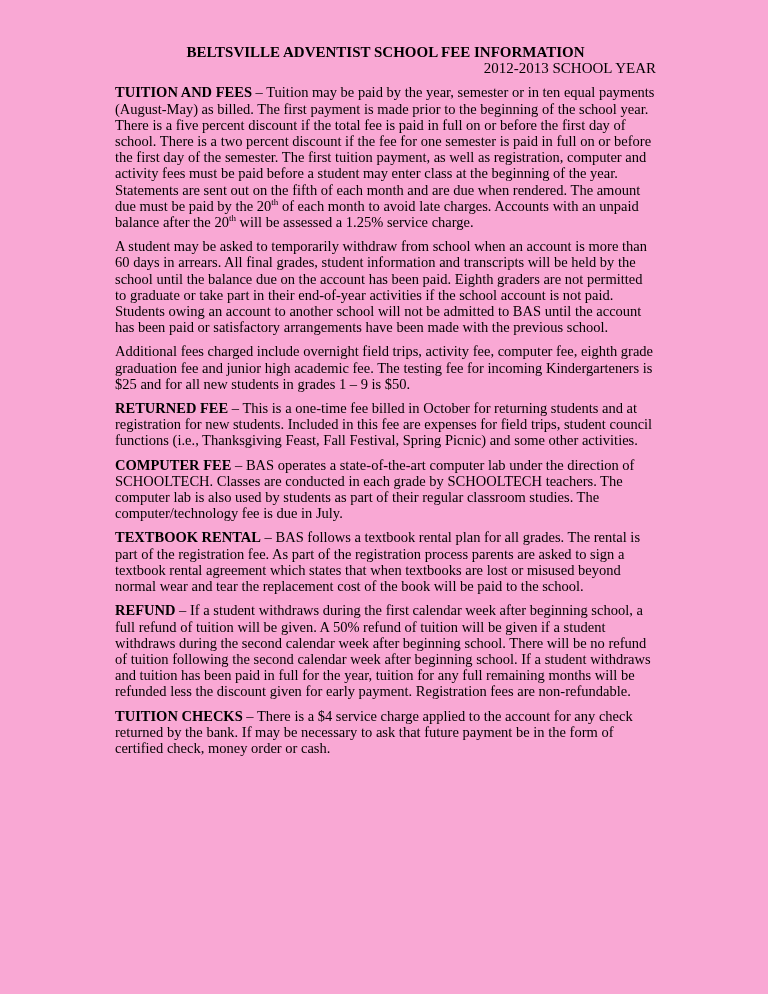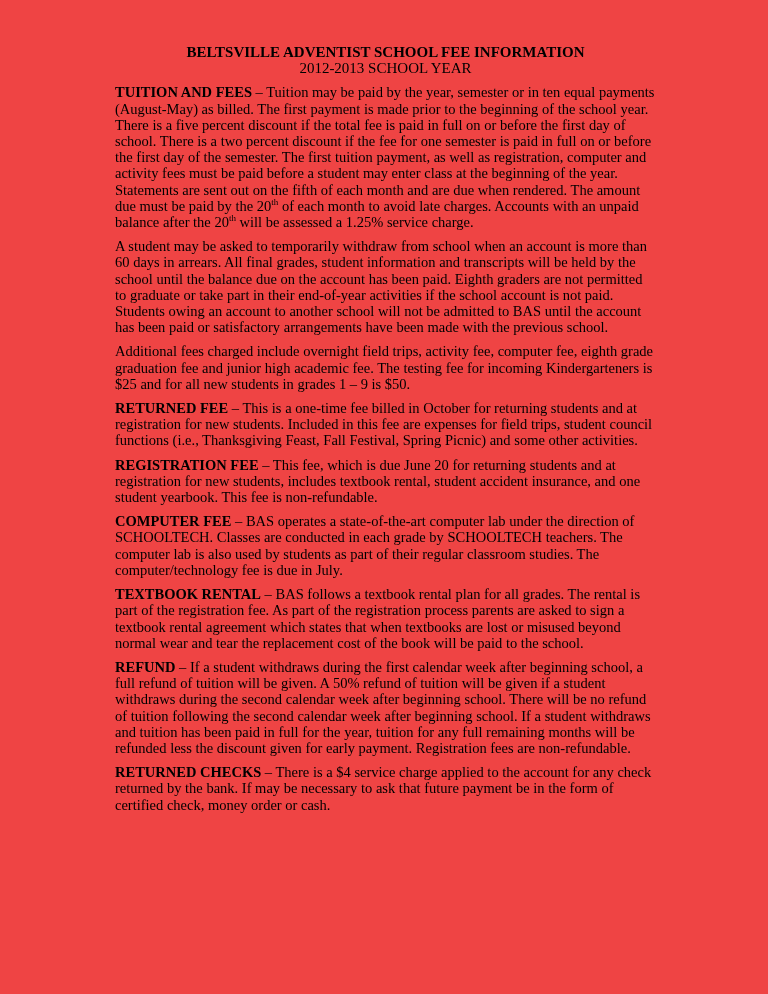--- a/index.html
+++ b/index.html
@@ -10,38 +10,38 @@
   body {
     width: 768px;
     height: 994px;
     overflow: hidden;
   }
   .page {
     box-sizing: border-box;
     width: 768px;
     height: 994px;
     padding: 44px 112px 0 115px;
-    background: #ef4444;
+    background: #f9a8d4;
     color: #000000;
     font-family: "Liberation Serif", "DejaVu Serif", serif;
     font-size: 14.5px;
     line-height: 16.2px;
   }
   .title {
     margin: 0;
     font-size: 15px;
     font-weight: bold;
     text-align: center;
     line-height: 16.2px;
   }
   .subtitle {
     margin: 0;
     font-size: 15px;
     font-weight: normal;
-    text-align: center;
+    text-align: right;
     line-height: 16.2px;
   }
   .para {
     margin: 8px 0 0 0;
     text-align: left;
   }
   .para b {
     font-weight: bold;
   }
   sup {
@@ -59,23 +59,22 @@
   <h2 class="subtitle">2012-2013 SCHOOL YEAR</h2>
 
   <p class="para"><b>TUITION AND FEES</b><span> – Tuition may be paid by the year, semester or in ten equal payments (August-May) as billed.  The first payment is made prior to the beginning of the school year.  There is a five percent discount if the total fee is paid in full on or before the first day of school.  There is a two percent discount if the fee for one semester is paid in full on or before the first day of the semester.  The first tuition payment, as well as registration, computer and activity fees must be paid before a student may enter class at the beginning of the year.  Statements are sent out on the fifth of each month and are due when rendered.  The amount due must be paid by the 20</span><sup>th</sup><span> of each month to avoid late charges.  Accounts with an unpaid balance after the 20</span><sup>th</sup><span> will be assessed a 1.25% service charge.</span></p>
 
   <p class="para"><span>A student may be asked to temporarily withdraw from school when an account is more than 60 days in arrears.  All final grades, student information and transcripts will be held by the school until the balance due on the account has been paid.  Eighth graders are not permitted to graduate or take part in their end-of-year activities if the school account is not paid.  Students owing an account to another school will not be admitted to BAS until the account has been paid or satisfactory arrangements have been made with the previous school.</span></p>
 
   <p class="para"><span>Additional fees charged include overnight field trips, activity fee, computer fee, eighth grade graduation fee and junior high academic fee.  The testing fee for incoming Kindergarteners is $25 and for all new students in grades 1 – 9 is $50.</span></p>
 
   <p class="para"><b>RETURNED FEE</b><span> – This is a one-time fee billed in October for returning students and at registration for new students.  Included in this fee are expenses for field trips, student council functions (i.e., Thanksgiving Feast, Fall Festival, Spring Picnic) and some other activities.</span></p>
 
-  <p class="para"><b>REGISTRATION FEE</b><span> – This fee, which is due June 20 for returning students and at registration for new students, includes textbook rental, student accident insurance, and one student yearbook.  This fee is non-refundable.</span></p>
 
   <p class="para"><b>COMPUTER FEE</b><span> – BAS operates a state-of-the-art computer lab under the direction of SCHOOLTECH.  Classes are conducted in each grade by SCHOOLTECH teachers.  The computer lab is also used by students as part of their regular classroom studies.  The computer/technology fee is due in July.</span></p>
 
   <p class="para"><b>TEXTBOOK RENTAL</b><span> – BAS follows a textbook rental plan for all grades.  The rental is part of the registration fee.  As part of the registration process parents are asked to sign a textbook rental agreement which states that when textbooks are lost or misused beyond normal wear and tear the replacement cost of the book will be paid to the school.</span></p>
 
   <p class="para"><b>REFUND</b><span> – If a student withdraws during the first calendar week after beginning school, a full refund of tuition will be given.  A 50% refund of tuition will be given if a student withdraws during the second calendar week after beginning school.  There will be no refund of tuition following the second calendar week after beginning school.  If a student withdraws and tuition has been paid in full for the year, tuition for any full remaining months will be refunded less the discount given for early payment.  Registration fees are non-refundable.</span></p>
 
-  <p class="para"><b>RETURNED CHECKS</b><span> – There is a $4 service charge applied to the account for any check returned by the bank.  If may be necessary to ask that future payment be in the form of certified check, money order or cash.</span></p>
+  <p class="para"><b>TUITION CHECKS</b><span> – There is a $4 service charge applied to the account for any check returned by the bank.  If may be necessary to ask that future payment be in the form of certified check, money order or cash.</span></p>
 
 </div>
 
 </body></html>

